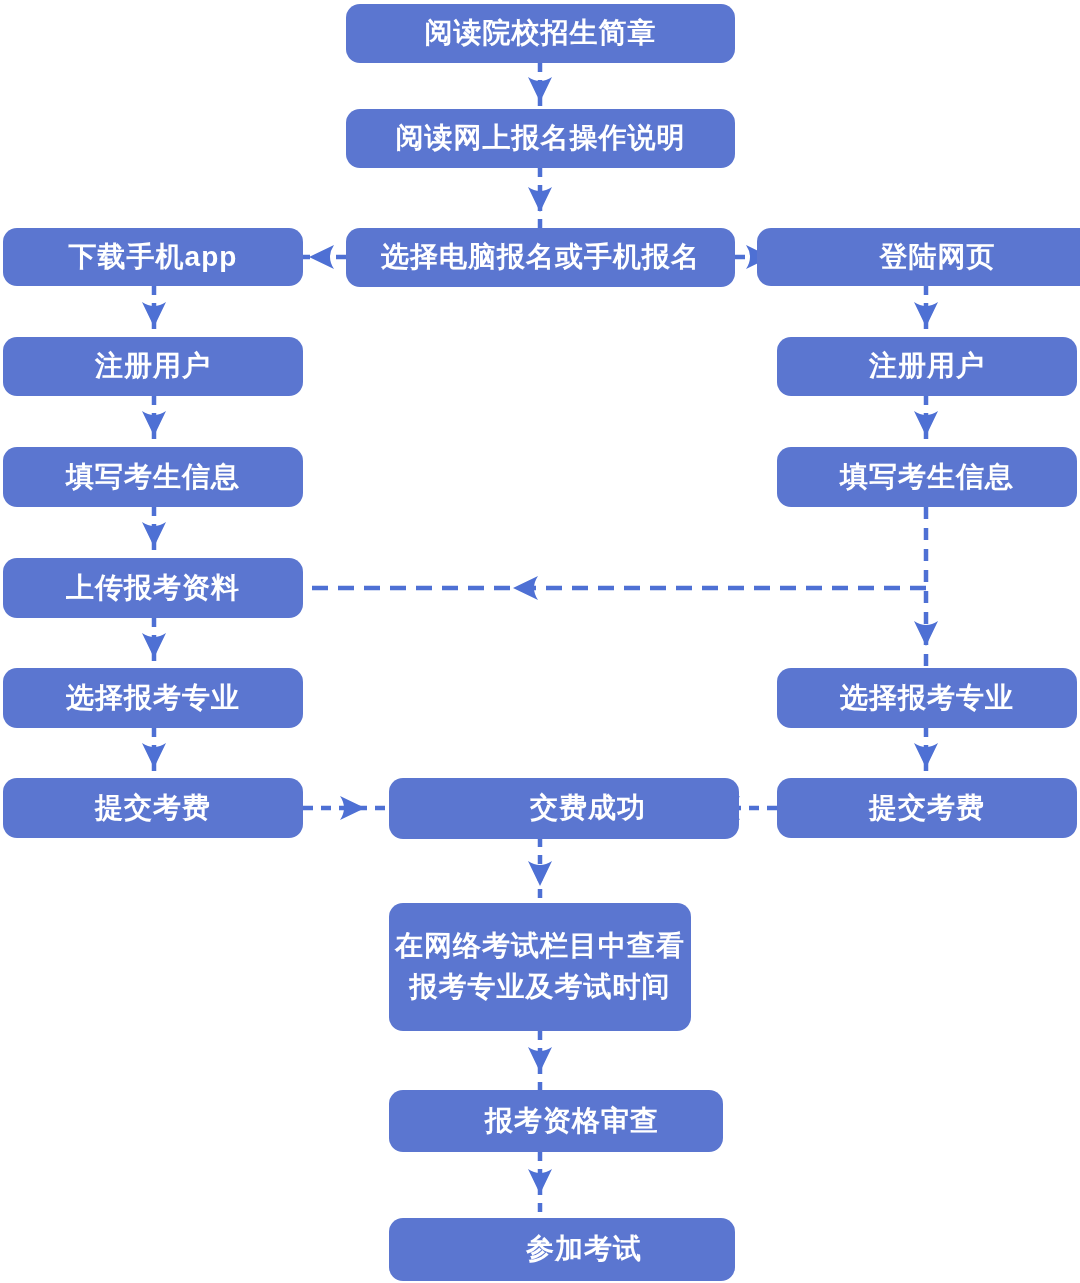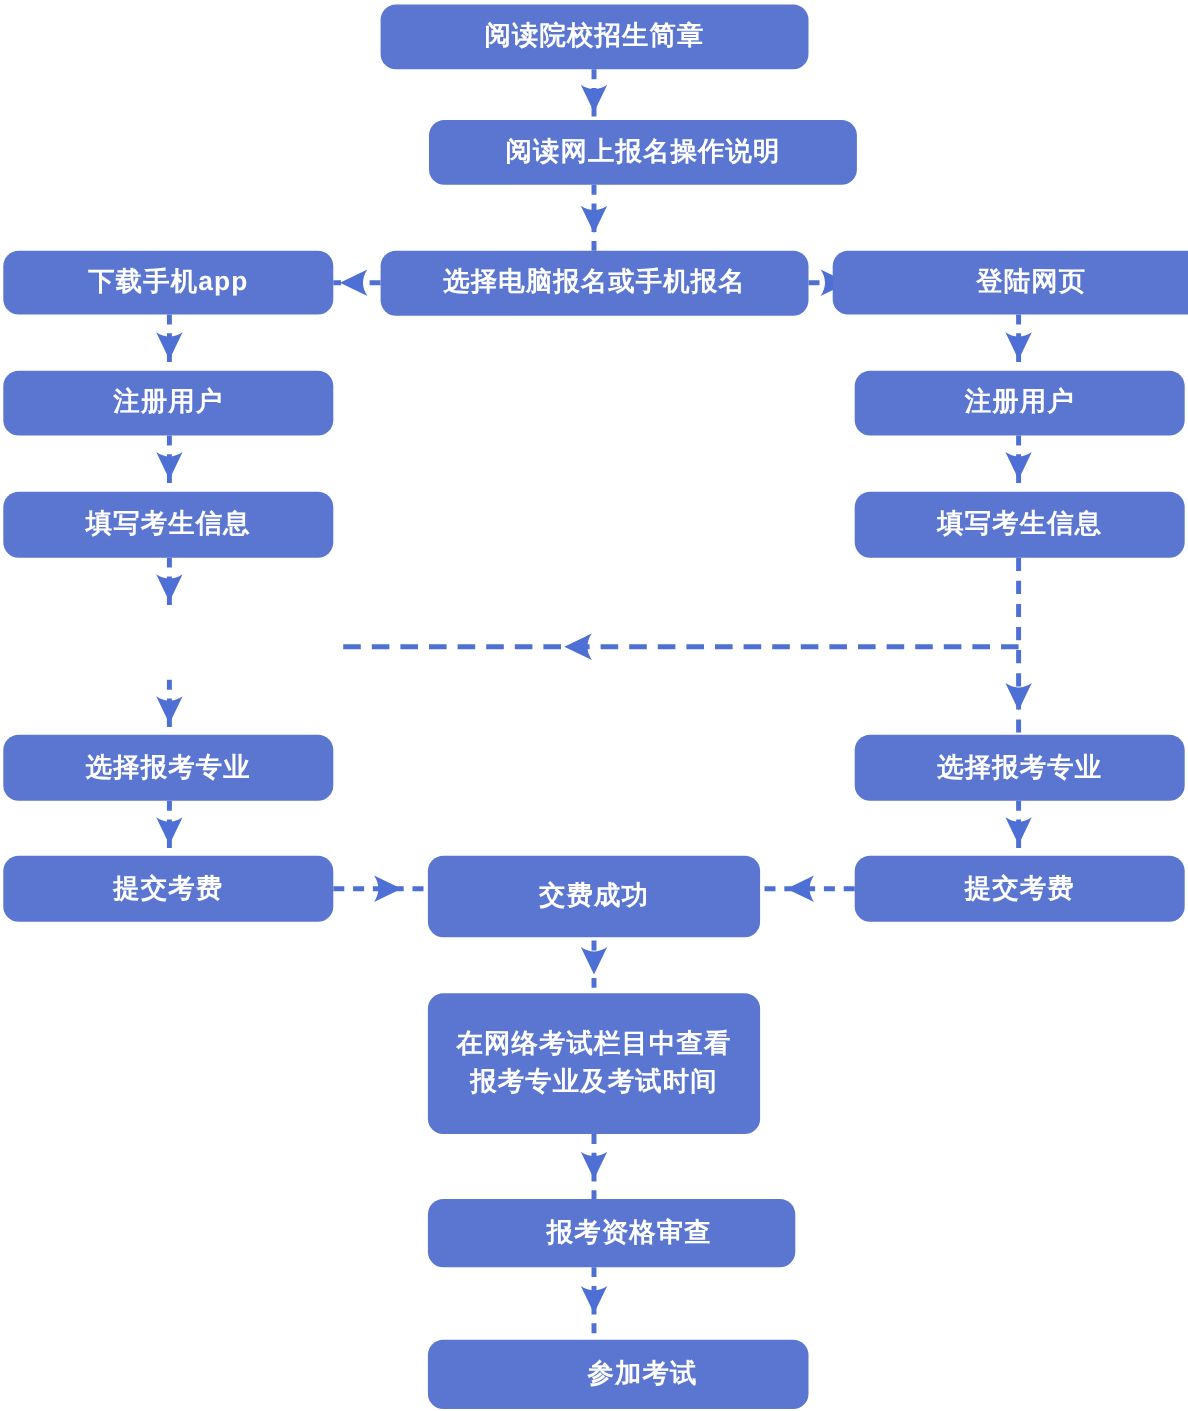--- a/index.html
+++ b/index.html
@@ -38,21 +38,21 @@
   .node {
     position: absolute;
     background: var(--node-fill, #5b76d0);
     color: var(--node-text, #ffffff);
     border-radius: 14px;
     display: flex;
     flex-direction: column;
     align-items: center;
     justify-content: center;
     text-align: center;
-    font-size: 24px;
+    font-size: 28px;
     font-weight: bold;
     letter-spacing: 1px;
     line-height: 1.45;
   }
 </style>
 </head>
 <body>
 
 <div id="canvas">
 
@@ -140,46 +140,47 @@
       <use href="#ah" class="arrowhead" transform="translate(540,1058)"></use>
     </g>
     <g>
       <path class="connector-line dash-v" d="M540,1152 L540,1218"></path>
       <use href="#ah" class="arrowhead" transform="translate(540,1180)"></use>
     </g>
   </svg>
 
   <div class="node" style="left:346px; top:4px;   width:389px; height:59px;">阅读院校招生简章</div>
 
-  <div class="node" style="left:346px; top:109px; width:389px; height:59px;margin-left:44px;">阅读网上报名操作说明</div>
+  <div class="node" style="left:346px; top:109px; width:389px; height:59px;">阅读网上报名操作说明</div>
 
   <div class="node" style="left:3px;   top:228px; width:300px; height:58px;">下载手机app</div>
 
   <div class="node" style="left:346px; top:228px; width:389px; height:59px;">选择电脑报名或手机报名</div>
 
   <div class="node" style="left:757px; top:228px; width:361px; height:58px;">登陆网页</div>
 
   <div class="node" style="left:3px;   top:337px; width:300px; height:59px;">注册用户</div>
 
   <div class="node" style="left:777px; top:337px; width:300px; height:59px;">注册用户</div>
 
   <div class="node" style="left:3px;   top:447px; width:300px; height:60px;">填写考生信息</div>
 
   <div class="node" style="left:777px; top:447px; width:300px; height:60px;">填写考生信息</div>
 
+  <div class="node" style="left:3px;   top:558px; width:300px; height:60px;">上传报考资料</div>
 
   <div class="node" style="left:3px;   top:668px; width:300px; height:60px;">选择报考专业</div>
 
   <div class="node" style="left:777px; top:668px; width:300px; height:60px;">选择报考专业</div>
 
   <div class="node" style="left:3px;   top:778px; width:300px; height:60px;">提交考费</div>
 
   <div class="node" style="left:777px; top:778px; width:300px; height:60px;">提交考费</div>
 
-  <div class="node" style="left:389px; top:778px; width:302px; height:74px;">交费成功</div>
+  <div class="node" style="left:389px; top:778px; width:302px; height:61px;padding-left:48px;">交费成功</div>
 
   <div class="node" style="left:389px; top:903px; width:302px; height:128px;align-items:center;">
     <div>在网络考试栏目中查看</div>
     <div>报考专业及考试时间</div>
   </div>
 
   <div class="node" style="left:389px; top:1090px; width:302px; height:62px;padding-left:32px;">报考资格审查</div>
 
   <div class="node" style="left:389px; top:1218px; width:302px; height:63px;padding-left:44px;">参加考试</div>
 

